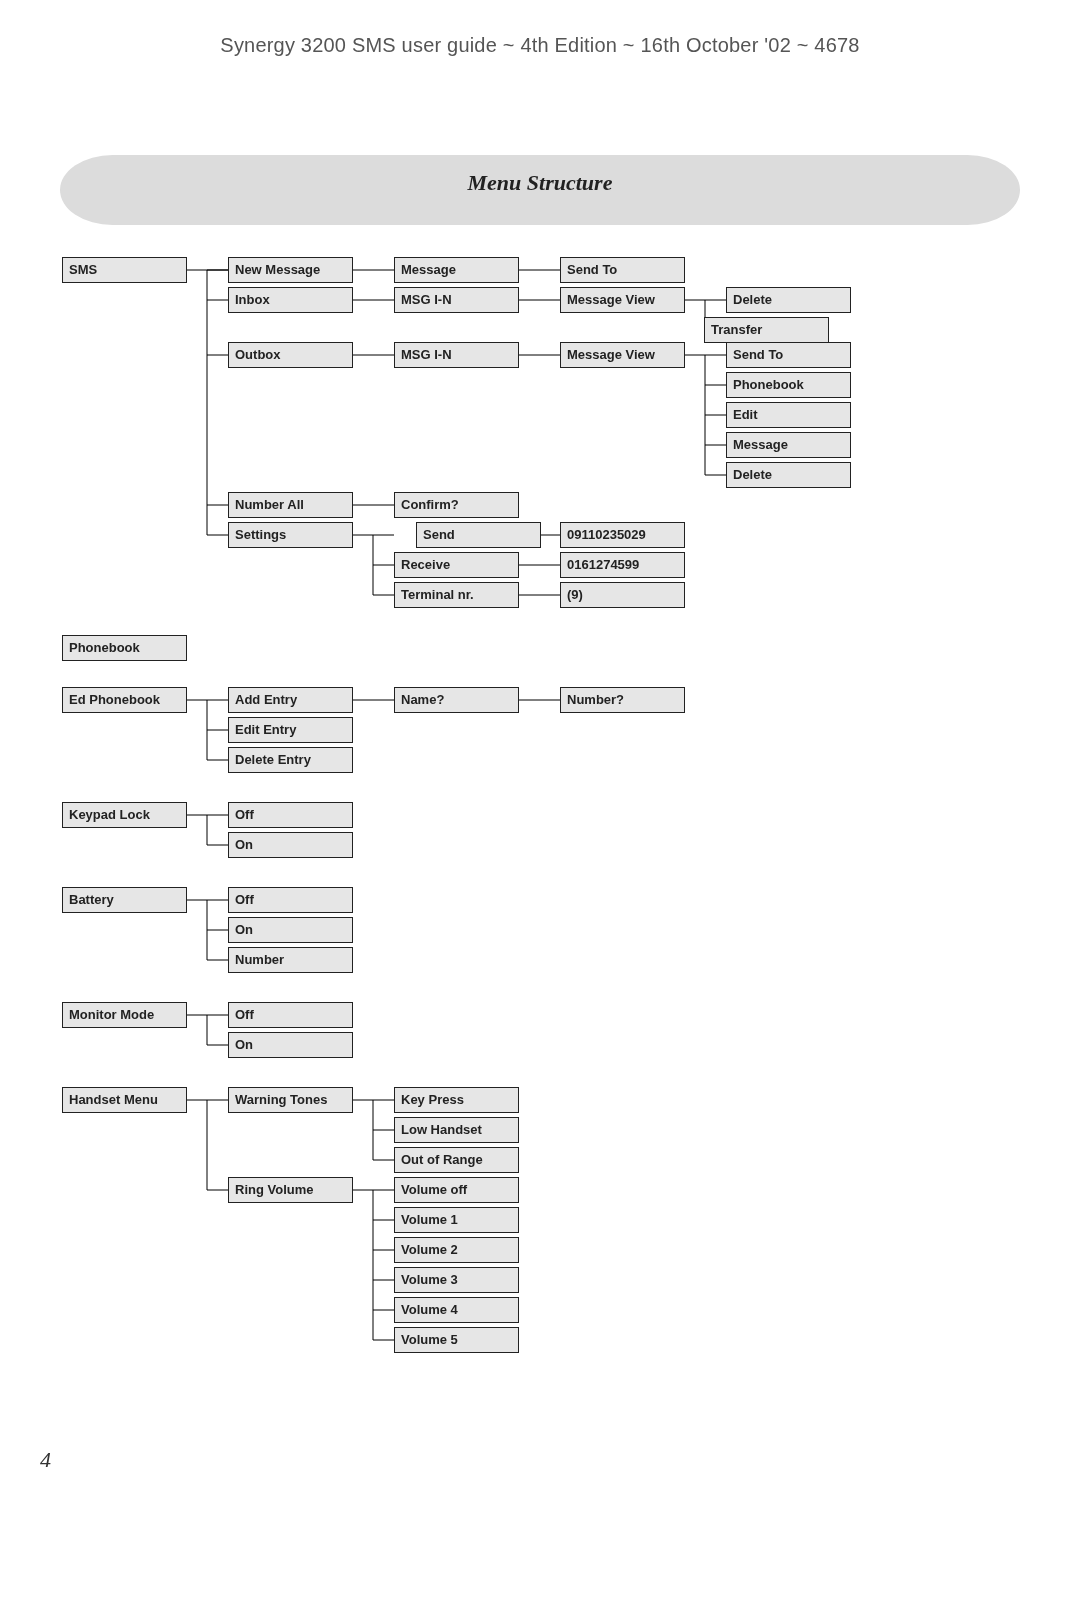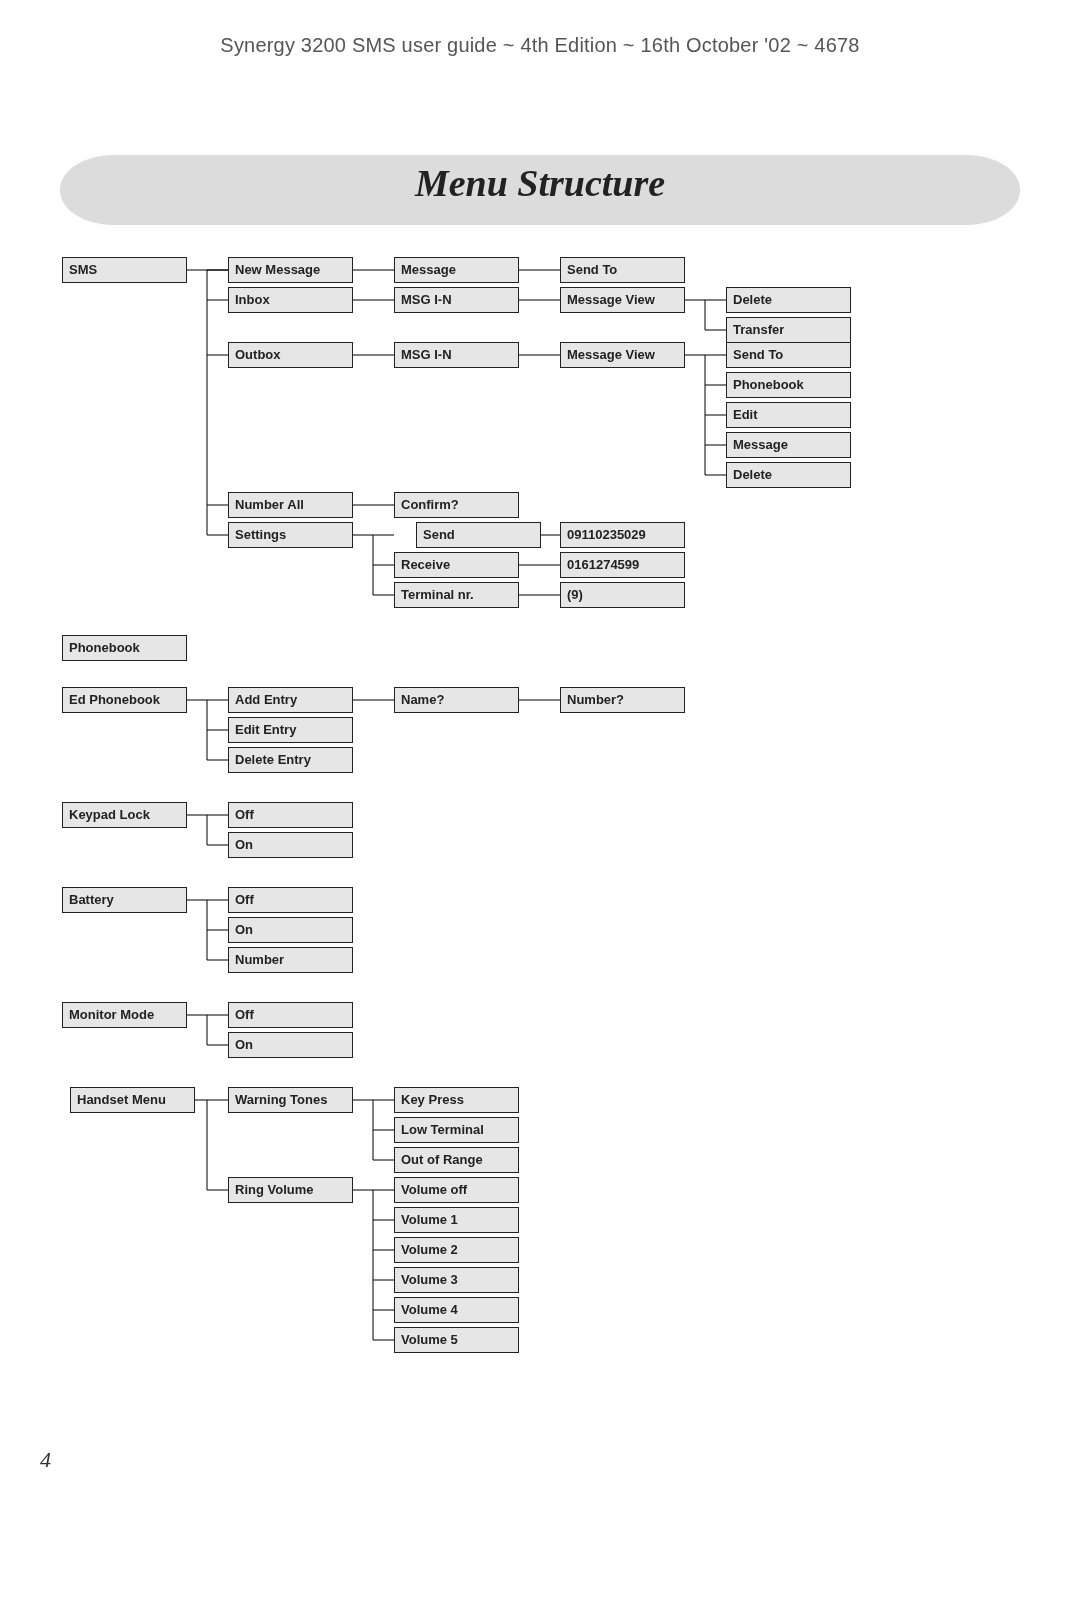--- a/index.html
+++ b/index.html
@@ -31,21 +31,21 @@
     width: 960px;
     height: 70px;
     background: #dcdcdc;
     border-radius: 60px / 40px;
     text-align: center;
   }
   .title-banner .inner {
     position: absolute;
     top: 0; left: 0; right: 0;
     line-height: 56px;
-    font-size: 38px;
+    font-size: 22px;
     font-style: italic;
     font-weight: bold;
     color: #222;
     font-family: "Georgia", serif;
   }
   .node {
     position: absolute;
     box-sizing: border-box;
     width: 125px;
     height: 26px;
@@ -167,21 +167,21 @@
     <line x1="373" y1="1310" x2="394" y2="1310"></line>
     <line x1="373" y1="1340" x2="394" y2="1340"></line>
   </svg>
 
   <div class="node" style="left:62px;top:257px">SMS</div>
   <div class="node" style="left:62px;top:635px">Phonebook</div>
   <div class="node" style="left:62px;top:687px">Ed Phonebook</div>
   <div class="node" style="left:62px;top:802px">Keypad Lock</div>
   <div class="node" style="left:62px;top:887px">Battery</div>
   <div class="node" style="left:62px;top:1002px">Monitor Mode</div>
-  <div class="node" style="left:70px;top:1087px">Handset Menu</div>
+  <div class="node" style="left:62px;top:1087px">Handset Menu</div>
 
   <div class="node" style="left:228px;top:257px">New Message</div>
   <div class="node" style="left:228px;top:287px">Inbox</div>
   <div class="node" style="left:228px;top:342px">Outbox</div>
   <div class="node" style="left:228px;top:492px">Number All</div>
   <div class="node" style="left:228px;top:522px">Settings</div>
 
   <div class="node" style="left:394px;top:257px">Message</div>
   <div class="node" style="left:394px;top:287px">MSG I-N</div>
   <div class="node" style="left:394px;top:342px">MSG I-N</div>
@@ -191,21 +191,21 @@
   <div class="node" style="left:394px;top:582px">Terminal nr.</div>
 
   <div class="node" style="left:560px;top:257px">Send To</div>
   <div class="node" style="left:560px;top:287px">Message View</div>
   <div class="node" style="left:560px;top:342px">Message View</div>
   <div class="node" style="left:560px;top:522px">09110235029</div>
   <div class="node" style="left:560px;top:552px">0161274599</div>
   <div class="node" style="left:560px;top:582px">(9)</div>
 
   <div class="node" style="left:726px;top:287px">Delete</div>
-  <div class="node" style="left:726px;top:317px">Transfer</div>
+  <div class="node" style="left:704px;top:317px">Transfer</div>
   <div class="node" style="left:726px;top:342px">Send To</div>
   <div class="node" style="left:726px;top:372px">Phonebook</div>
   <div class="node" style="left:726px;top:402px">Edit</div>
   <div class="node" style="left:726px;top:432px">Message</div>
   <div class="node" style="left:726px;top:462px">Delete</div>
 
   <div class="node" style="left:228px;top:687px">Add Entry</div>
   <div class="node" style="left:228px;top:717px">Edit Entry</div>
   <div class="node" style="left:228px;top:747px">Delete Entry</div>
   <div class="node" style="left:394px;top:687px">Name?</div>
@@ -218,21 +218,21 @@
   <div class="node" style="left:228px;top:917px">On</div>
   <div class="node" style="left:228px;top:947px">Number</div>
 
   <div class="node" style="left:228px;top:1002px">Off</div>
   <div class="node" style="left:228px;top:1032px">On</div>
 
   <div class="node" style="left:228px;top:1087px">Warning Tones</div>
   <div class="node" style="left:228px;top:1177px">Ring Volume</div>
 
   <div class="node" style="left:394px;top:1087px">Key Press</div>
-  <div class="node" style="left:394px;top:1117px">Low Terminal</div>
+  <div class="node" style="left:394px;top:1117px">Low Handset</div>
   <div class="node" style="left:394px;top:1147px">Out of Range</div>
 
   <div class="node" style="left:394px;top:1177px">Volume off</div>
   <div class="node" style="left:394px;top:1207px">Volume 1</div>
   <div class="node" style="left:394px;top:1237px">Volume 2</div>
   <div class="node" style="left:394px;top:1267px">Volume 3</div>
   <div class="node" style="left:394px;top:1297px">Volume 4</div>
   <div class="node" style="left:394px;top:1327px">Volume 5</div>
 
   <div class="pgnum">4</div>

